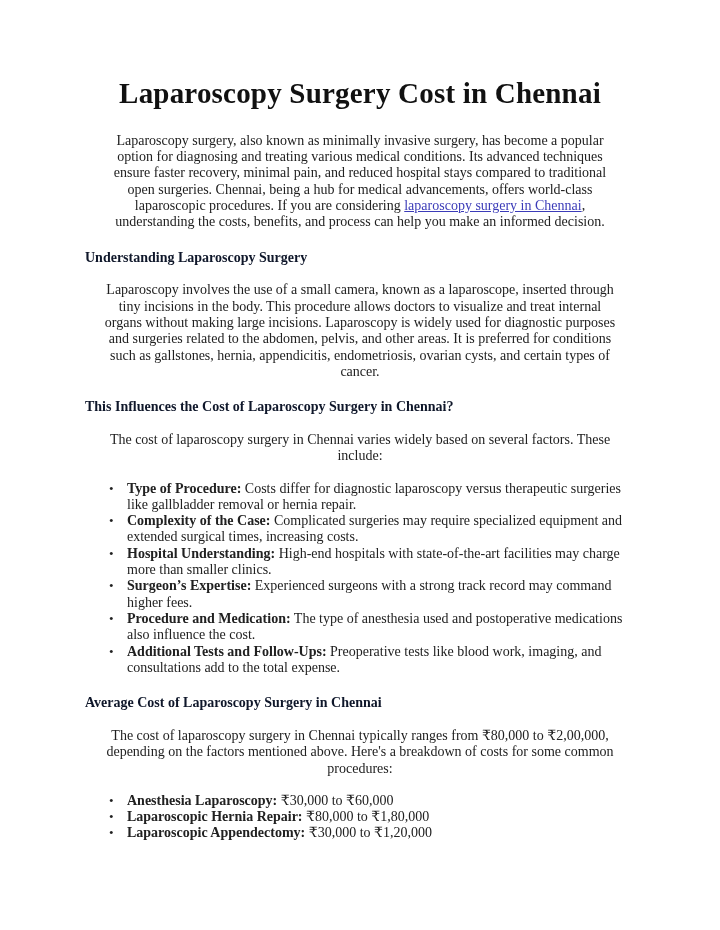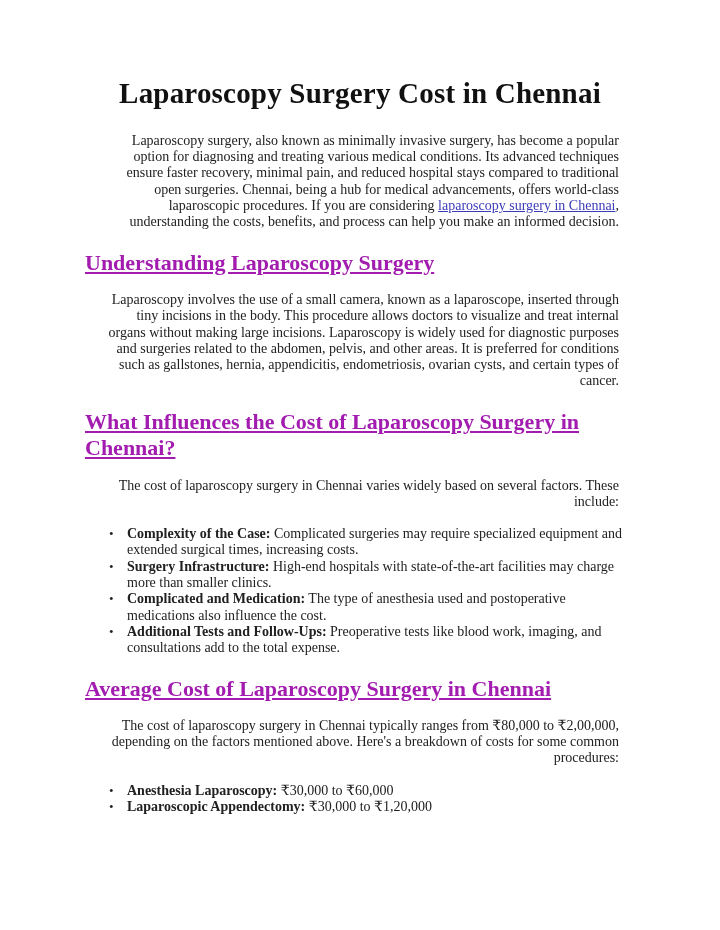--- a/index.html
+++ b/index.html
@@ -25,29 +25,28 @@
     line-height: 1.2;
     font-weight: bold;
     text-align: center;
     color: #111111;
     letter-spacing: 0.2px;
   }
   p.body-text {
     margin: 16px;
     font-size: 14px;
     line-height: 16.3px;
-    text-align: right;
+    text-align: center;
   }
   h2.section-heading {
     margin: 19px 0 14px 0;
-    font-size: 22px;
+    font-size: 14px;
     line-height: 1.2;
     font-weight: bold;
-    color: #a21caf;
-    text-decoration: underline;
+    color: #0f172a;
   }
   a.doc-link {
     text-decoration: underline;
     cursor: pointer;
   }
   ul.doc-list {
     list-style: none;
     margin: 13px 0 0 0;
     padding: 0;
   }
@@ -73,31 +72,34 @@
 
 <div class="page">
 
   <h1 class="doc-title">Laparoscopy Surgery Cost in Chennai</h1>
 
   <p class="body-text"><span>Laparoscopy surgery, also known as minimally invasive surgery, has become a popular option for diagnosing and treating various medical conditions. Its advanced techniques ensure faster recovery, minimal pain, and reduced hospital stays compared to traditional open surgeries. Chennai, being a hub for medical advancements, offers world-class laparoscopic procedures. If you are considering </span><a class="doc-link" style="color: rgb(59, 59, 184);">laparoscopy surgery in Chennai</a><span>, understanding the costs, benefits, and process can help you make an informed decision.</span></p>
 
   <h2 class="section-heading">Understanding Laparoscopy Surgery</h2>
   <p class="body-text">Laparoscopy involves the use of a small camera, known as a laparoscope, inserted through tiny incisions in the body. This procedure allows doctors to visualize and treat internal organs without making large incisions. Laparoscopy is widely used for diagnostic purposes and surgeries related to the abdomen, pelvis, and other areas. It is preferred for conditions such as gallstones, hernia, appendicitis, endometriosis, ovarian cysts, and certain types of cancer.</p>
 
-  <h2 class="section-heading">What Influences the Cost of Laparoscopy Surgery in Chennai?</h2>
+  <h2 class="section-heading">This Influences the Cost of Laparoscopy Surgery in Chennai?</h2>
   <p class="body-text">The cost of laparoscopy surgery in Chennai varies widely based on several factors. These include:</p>
 
   <ul class="doc-list">
+    <li><span class="run-in-label">Type of Procedure:</span><span> Costs differ for diagnostic laparoscopy versus therapeutic surgeries like gallbladder removal or hernia repair.</span></li>
     <li><span class="run-in-label">Complexity of the Case:</span><span> Complicated surgeries may require specialized equipment and extended surgical times, increasing costs.</span></li>
-    <li><span class="run-in-label">Surgery Infrastructure:</span><span> High-end hospitals with state-of-the-art facilities may charge more than smaller clinics.</span></li>
-    <li><span class="run-in-label">Complicated and Medication:</span><span> The type of anesthesia used and postoperative medications also influence the cost.</span></li>
+    <li><span class="run-in-label">Hospital Understanding:</span><span> High-end hospitals with state-of-the-art facilities may charge more than smaller clinics.</span></li>
+    <li><span class="run-in-label">Surgeon’s Expertise:</span><span> Experienced surgeons with a strong track record may command higher fees.</span></li>
+    <li><span class="run-in-label">Procedure and Medication:</span><span> The type of anesthesia used and postoperative medications also influence the cost.</span></li>
     <li><span class="run-in-label">Additional Tests and Follow-Ups:</span><span> Preoperative tests like blood work, imaging, and consultations add to the total expense.</span></li>
   </ul>
 
   <h2 class="section-heading">Average Cost of Laparoscopy Surgery in Chennai</h2>
   <p class="body-text">The cost of laparoscopy surgery in Chennai typically ranges from ₹80,000 to ₹2,00,000, depending on the factors mentioned above. Here's a breakdown of costs for some common procedures:</p>
 
   <ul class="doc-list">
     <li><span class="run-in-label">Anesthesia Laparoscopy:</span><span> ₹30,000 to ₹60,000</span></li>
+    <li><span class="run-in-label">Laparoscopic Hernia Repair:</span><span> ₹80,000 to ₹1,80,000</span></li>
     <li><span class="run-in-label">Laparoscopic Appendectomy:</span><span> ₹30,000 to ₹1,20,000</span></li>
   </ul>
 
 </div>
 
 </body></html>

